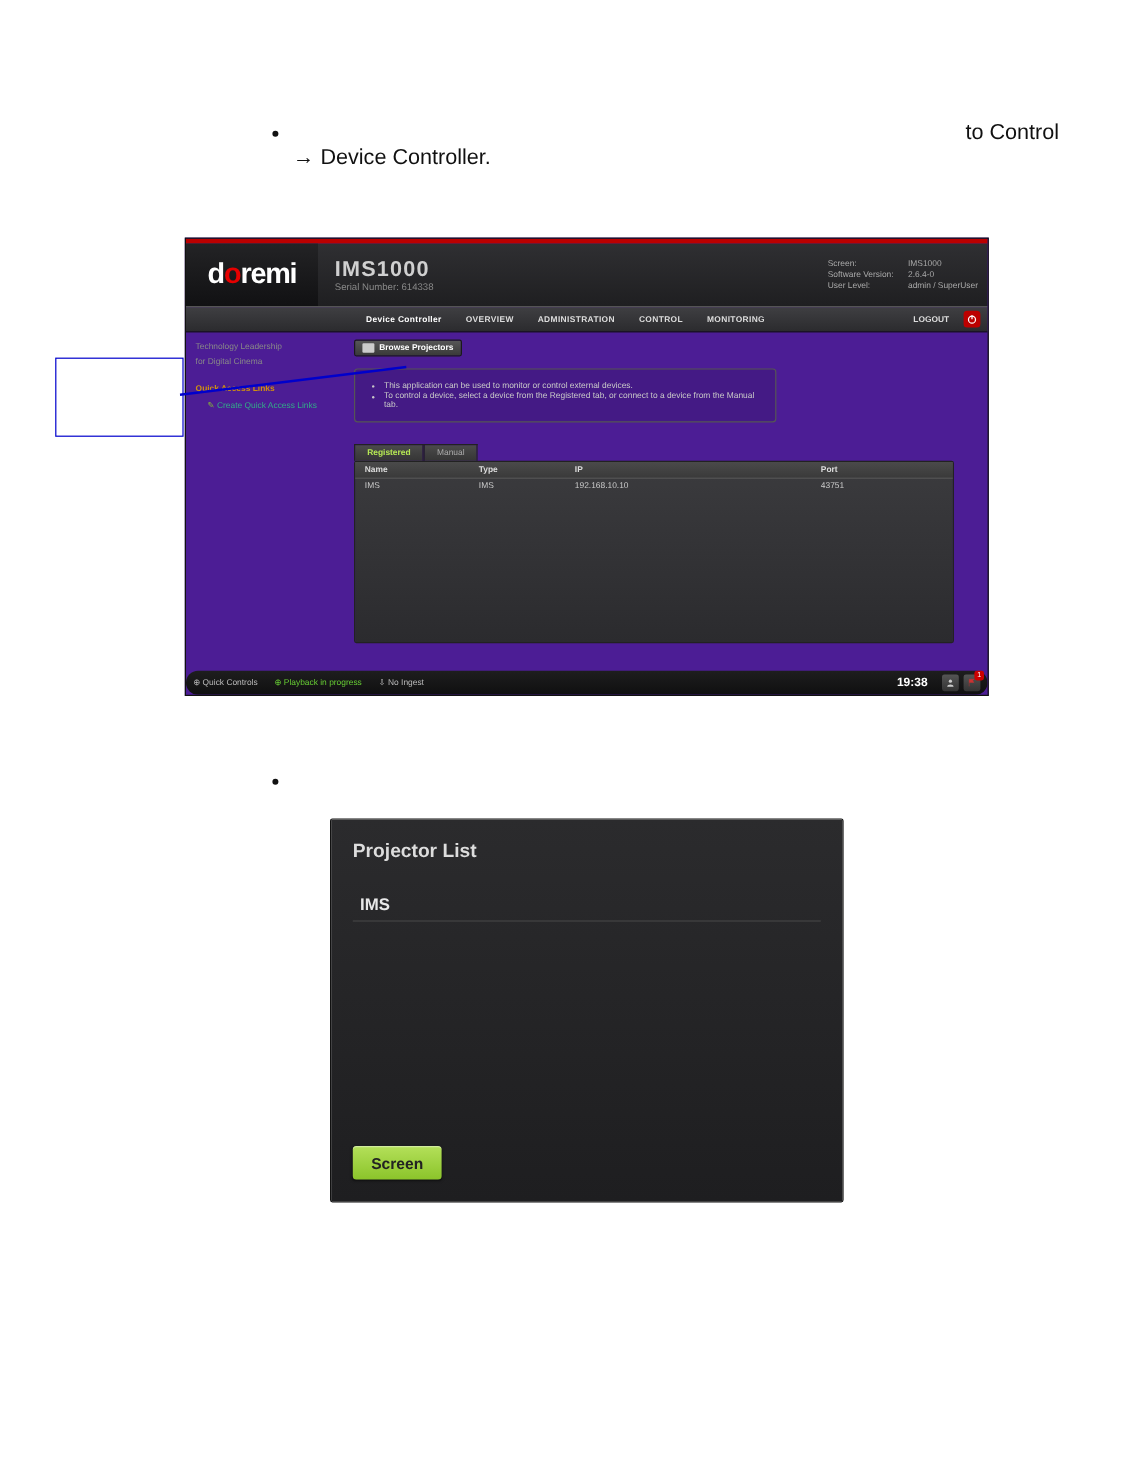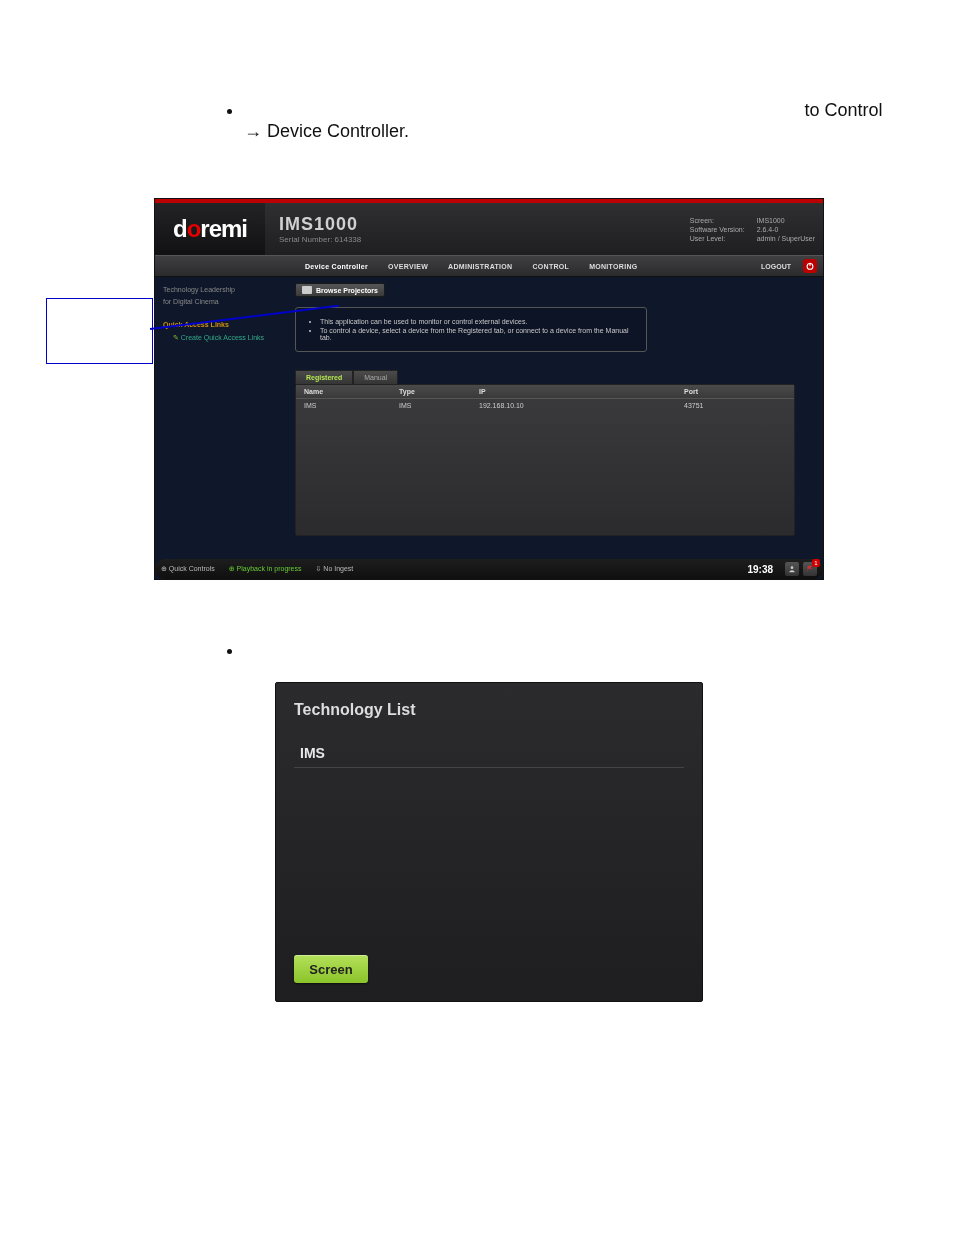--- a/index.html
+++ b/index.html
@@ -9,21 +9,21 @@
   .doc-bullets{margin:40px 0 30px 130px;list-style:disc;}
   .doc-bullets li{font-size:18px;margin-bottom:4px;min-height:22px;}
   .doc-bullets li.spacer{list-style:none;height:8px;}
 
   
   .callout-area{position:relative;height:0;}
   .callout-box{position:absolute;left:-28px;top:100px;width:105px;height:64px;border:1px solid #0000cc;background:#fff;z-index:5;}
   .callout-line{position:absolute;left:76px;top:130px;width:190px;height:2px;background:#0000cc;z-index:5;transform-origin:left center;transform:rotate(-7deg);}
 
   
-  .shot1{position:relative;width:668px;height:380px;margin:0 auto;background:#0f172a;border:1px solid #111;overflow:hidden;}
+  .shot1{position:relative;width:668px;height:380px;margin:0 auto;background:#4c1d95;border:1px solid #111;overflow:hidden;}
   .shot1 .redbar{background:#b00;height:4px;}
   .shot1 .header{display:flex;align-items:center;background:linear-gradient(#2f2f32,#1f1f21);height:52px;}
   .shot1 .logo{width:110px;height:52px;display:flex;align-items:center;justify-content:center;background:linear-gradient(180deg,#232325,#111113);}
   .shot1 .logo-text{font-family:Arial Black,Arial,sans-serif;font-weight:900;color:#fff;font-size:24px;letter-spacing:-1px;}
   .shot1 .logo-text .red{color:#e60000;}
   .shot1 .title-block{flex:1;padding-left:14px;color:#d0d0d0;}
   .shot1 .title-block .t1{font-weight:bold;font-size:18px;letter-spacing:1px;}
   .shot1 .title-block .t2{font-size:8px;color:#888;}
   .shot1 .header-r{font-size:7px;color:#aaa;padding-right:8px;display:flex;gap:12px;}
   .shot1 .header-r .col{display:flex;flex-direction:column;gap:2px;}
@@ -204,19 +204,19 @@
           </svg>
         </span>
     </div>
   </div>
 
   <ul class="doc-bullets2">
     <li>&nbsp;</li>
   </ul>
 
   <div class="shot2">
-    <div class="title">Technology List</div>
+    <div class="title">Projector List</div>
     <div class="list-item">IMS</div>
     <hr>
     <div class="close">Screen</div>
   </div>
 
 </div>
 
 </body></html>

